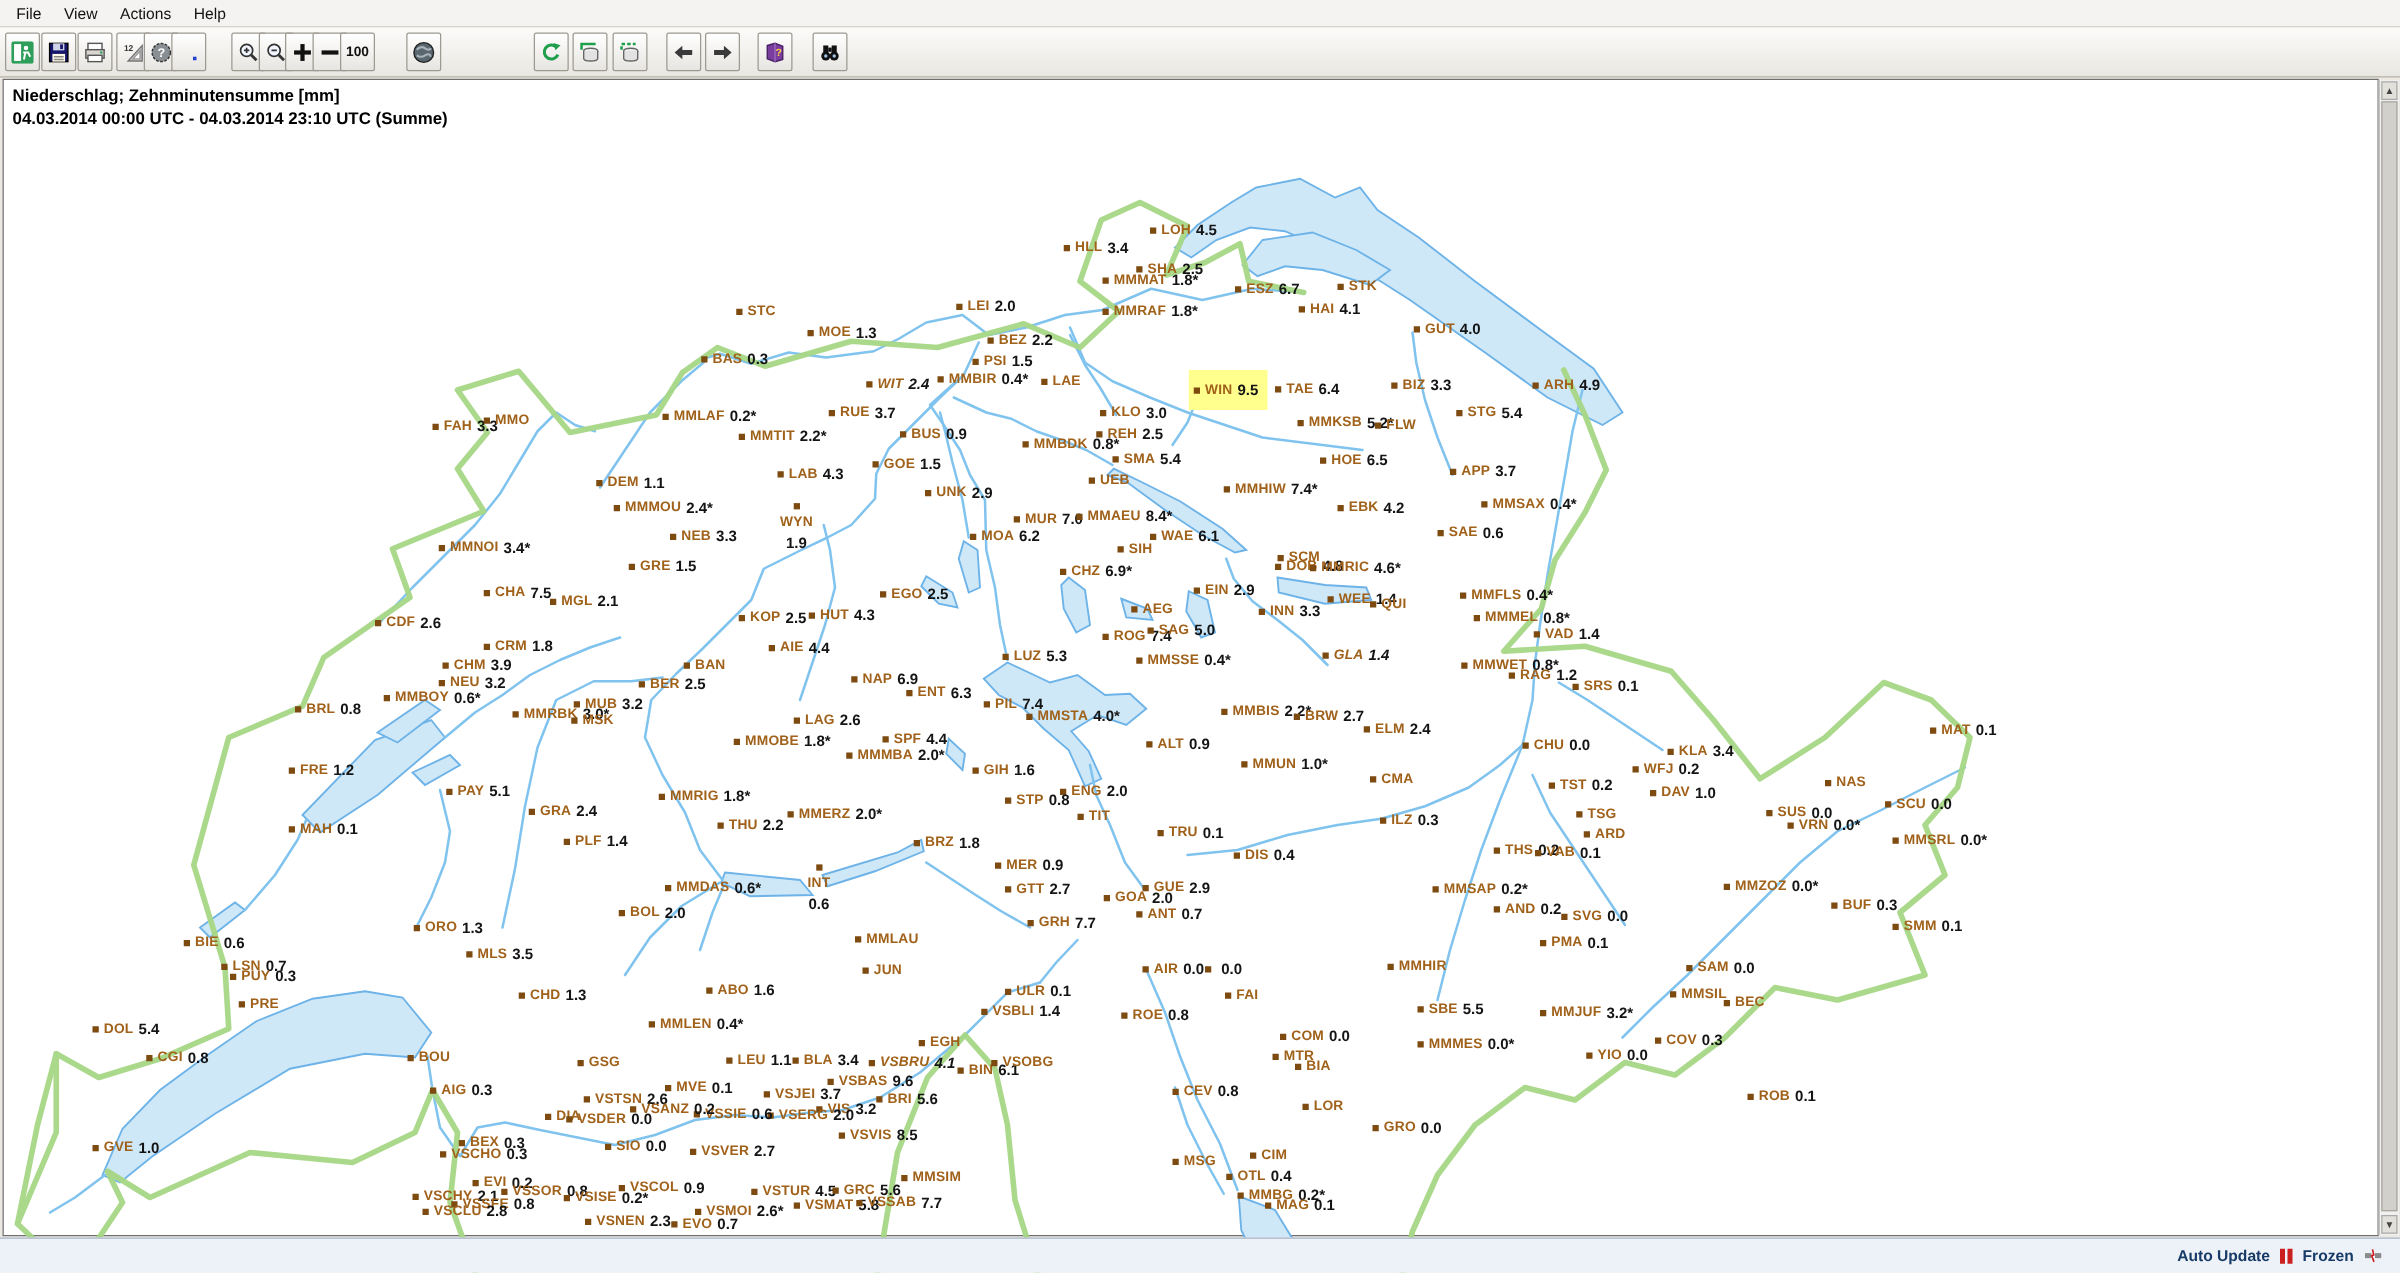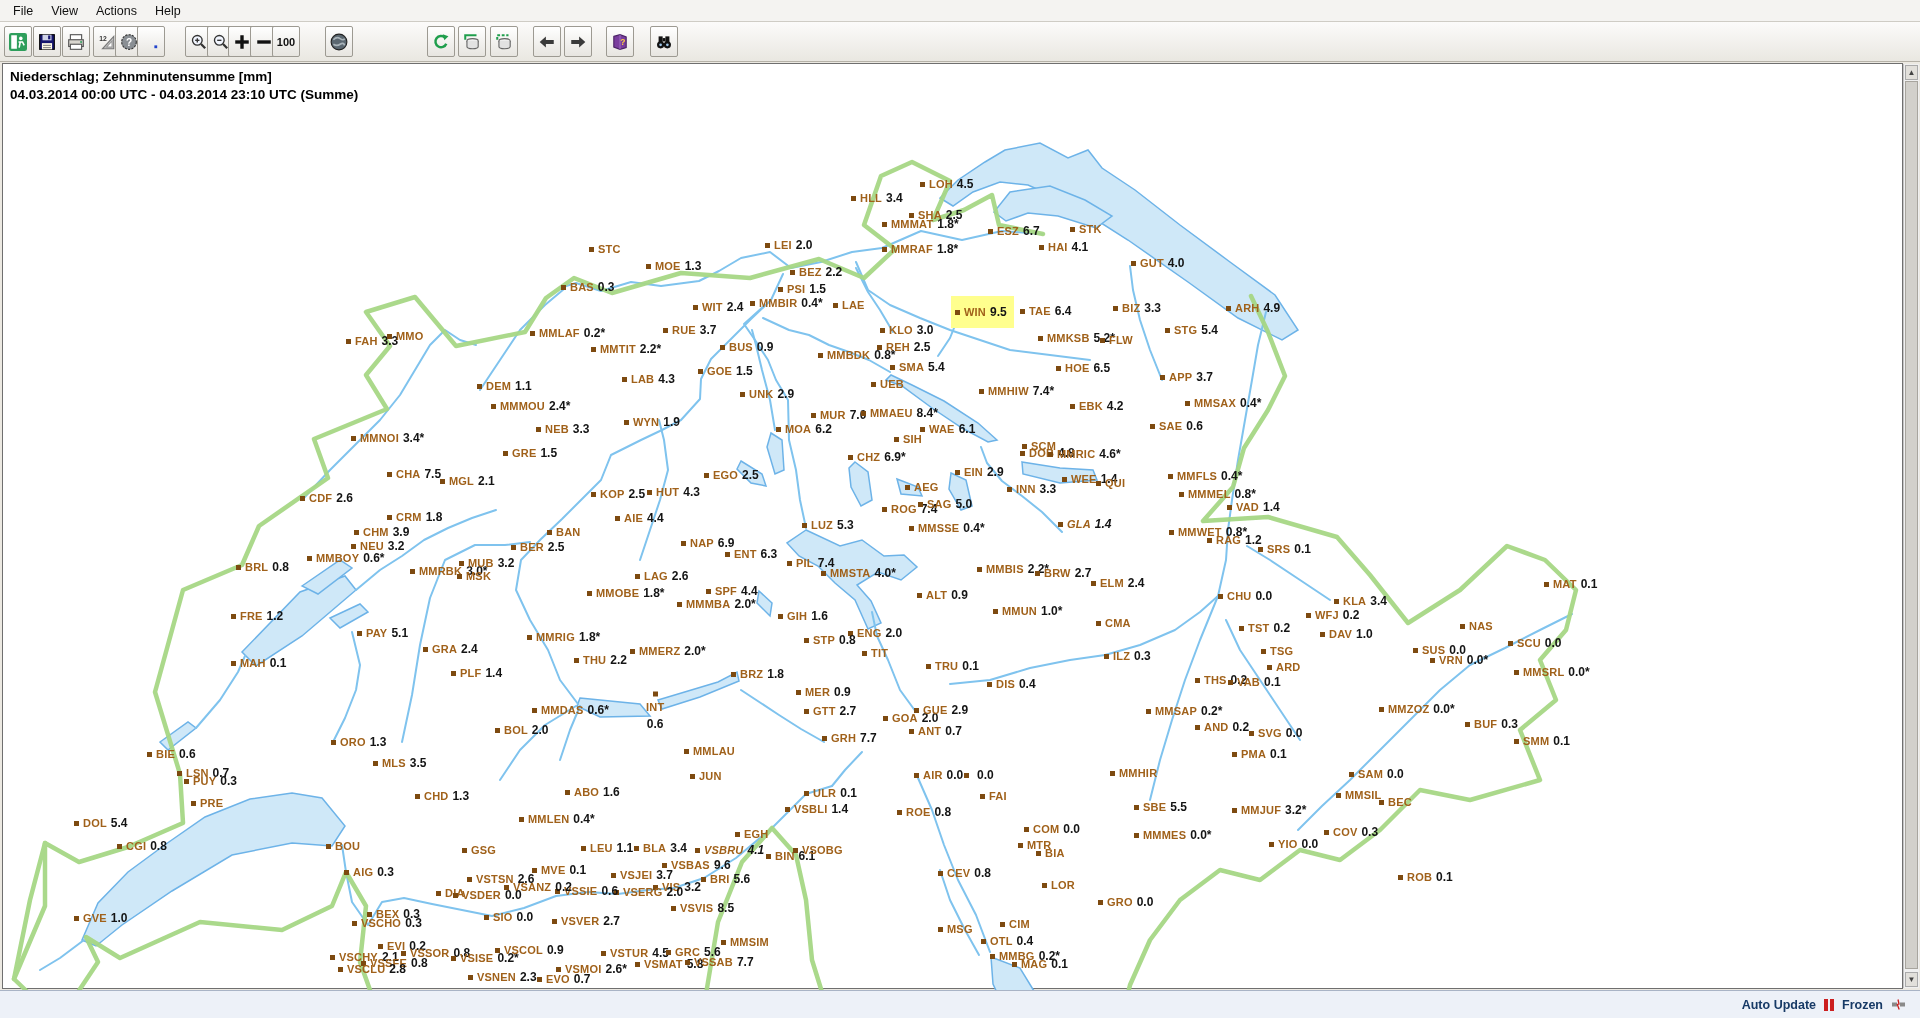--- a/index.html
+++ b/index.html
@@ -321,21 +321,21 @@
     </div>
     <div class="station" style="left: 750px; top: 303px;">
       <span class="sq"></span>
       <span class="code">MMBIR</span>
       <span class="val">0.4*</span>
     </div>
     <div class="station" style="left: 833px; top: 305px;">
       <span class="sq"></span>
       <span class="code">LAE</span>
     </div>
-    <div class="station" style="left: 693px; top: 307px;">
+    <div class="station" style="left: 693px; top: 307px; font-style: italic;">
       <span class="sq"></span>
       <span class="code">WIT</span>
       <span class="val">2.4</span>
     </div>
     <div class="station" style="left: 646px; top: 266px;">
       <span class="sq"></span>
       <span class="code">MOE</span>
       <span class="val">1.3</span>
     </div>
     <div class="station" style="left: 589px; top: 249px;">
@@ -497,21 +497,21 @@
     <div class="station" style="left: 861px; top: 413px;">
       <span class="sq"></span>
       <span class="code">MMAEU</span>
       <span class="val">8.4*</span>
     </div>
     <div class="station" style="left: 776px; top: 429px;">
       <span class="sq"></span>
       <span class="code">MOA</span>
       <span class="val">6.2</span>
     </div>
-    <div class="station" style="left: 624px; top: 422px;">
+    <div class="station" style="left: 624px; top: 422px; flex-direction: column;">
       <span class="sq"></span>
       <span class="code">WYN</span>
       <span class="val">1.9</span>
     </div>
     <div class="station" style="left: 536px; top: 429px;">
       <span class="sq"></span>
       <span class="code">NEB</span>
       <span class="val">3.3</span>
     </div>
     <div class="station" style="left: 351px; top: 438px;">

